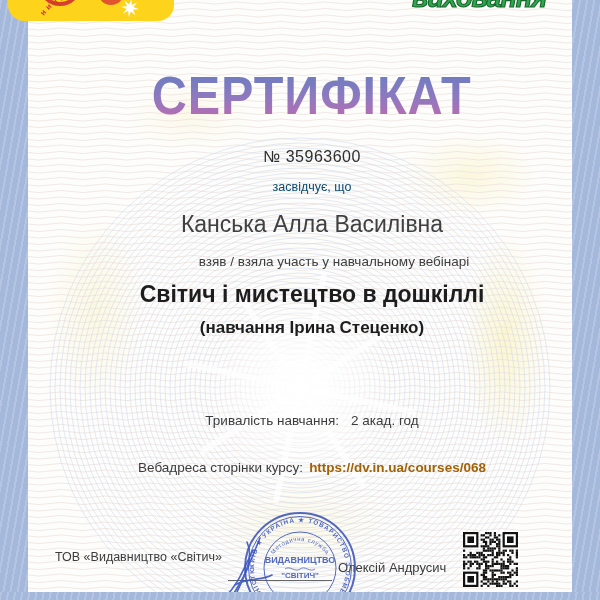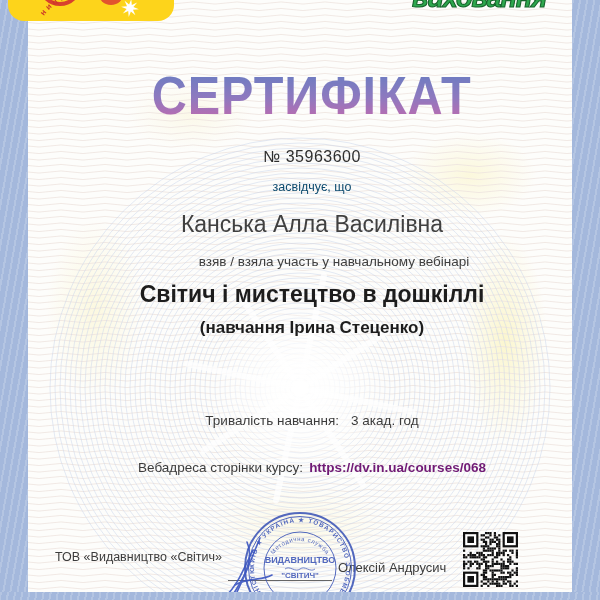--- a/index.html
+++ b/index.html
@@ -55,21 +55,21 @@
   }
   .number{top:148px;font-size:16px;color:#2e2e2e;letter-spacing:.5px;}
   .certifies{top:180px;font-size:12.5px;color:#0c4a6e;}
   .recipient{top:211px;font-size:23px;color:#404040;}
   .participation{top:254px;font-size:13.5px;color:#3f3f3f;padding-left:44px;}
   .course{top:281px;font-size:23px;font-weight:bold;color:#1d1d1d;}
   .speaker{top:318px;font-size:17px;font-weight:bold;color:#1d1d1d;}
   .duration{top:413px;font-size:13.5px;color:#3c3c3c;}
   .duration .val{margin-left:12px;}
   .weblink{top:460px;font-size:13.5px;color:#3c3c3c;}
-  .weblink a{color:#701a75;font-weight:bold;text-decoration:none;margin-left:6px;}
+  .weblink a{color:#a16207;font-weight:bold;text-decoration:none;margin-left:6px;}
   .footer-left{position:absolute;left:55px;top:549px;z-index:3;font-size:12.5px;line-height:16px;color:#3c3c3c;}
   .director-name{position:absolute;left:338px;top:560px;z-index:4;font-size:13px;color:#3c3c3c;white-space:nowrap;}
   .sig-line{position:absolute;left:228px;top:563px;width:104px;height:18px;border-bottom:1.2px solid #666;z-index:3;}
   svg.overlay{position:absolute;left:0;top:0;z-index:4;pointer-events:none;}
   .qr{position:absolute;left:463px;top:532px;z-index:4;}
 </style>
 </head>
 <body>
 
 <div class="cert">
@@ -231,21 +231,21 @@
   <div class="center-fade"></div>
 
   <div class="line title"><span>СЕРТИФІКАТ</span></div>
   <div class="line number">№ 35963600</div>
   <div class="line certifies">засвідчує, що</div>
   <div class="line recipient">Канська Алла Василівна</div>
   <div class="line participation">взяв / взяла участь у навчальному вебінарі</div>
   <div class="line course">Світич і мистецтво в дошкіллі</div>
   <div class="line speaker">(навчання Ірина Стеценко)</div>
   <div class="line duration">
-    <span>Тривалість навчання:</span><span class="val">3 акад. год</span>
+    <span>Тривалість навчання:</span><span class="val">2 акад. год</span>
   </div>
   <div class="line weblink">
     <span>Вебадреса сторінки курсу:</span><a href="#">https://dv.in.ua/courses/068</a>
   </div>
 
   <div class="footer-left">
     <div>ТОВ «Видавництво «Світич»</div>
   </div>
   <div class="sig-line"></div>
   <div class="director-name">Олексій Андрусич</div>

